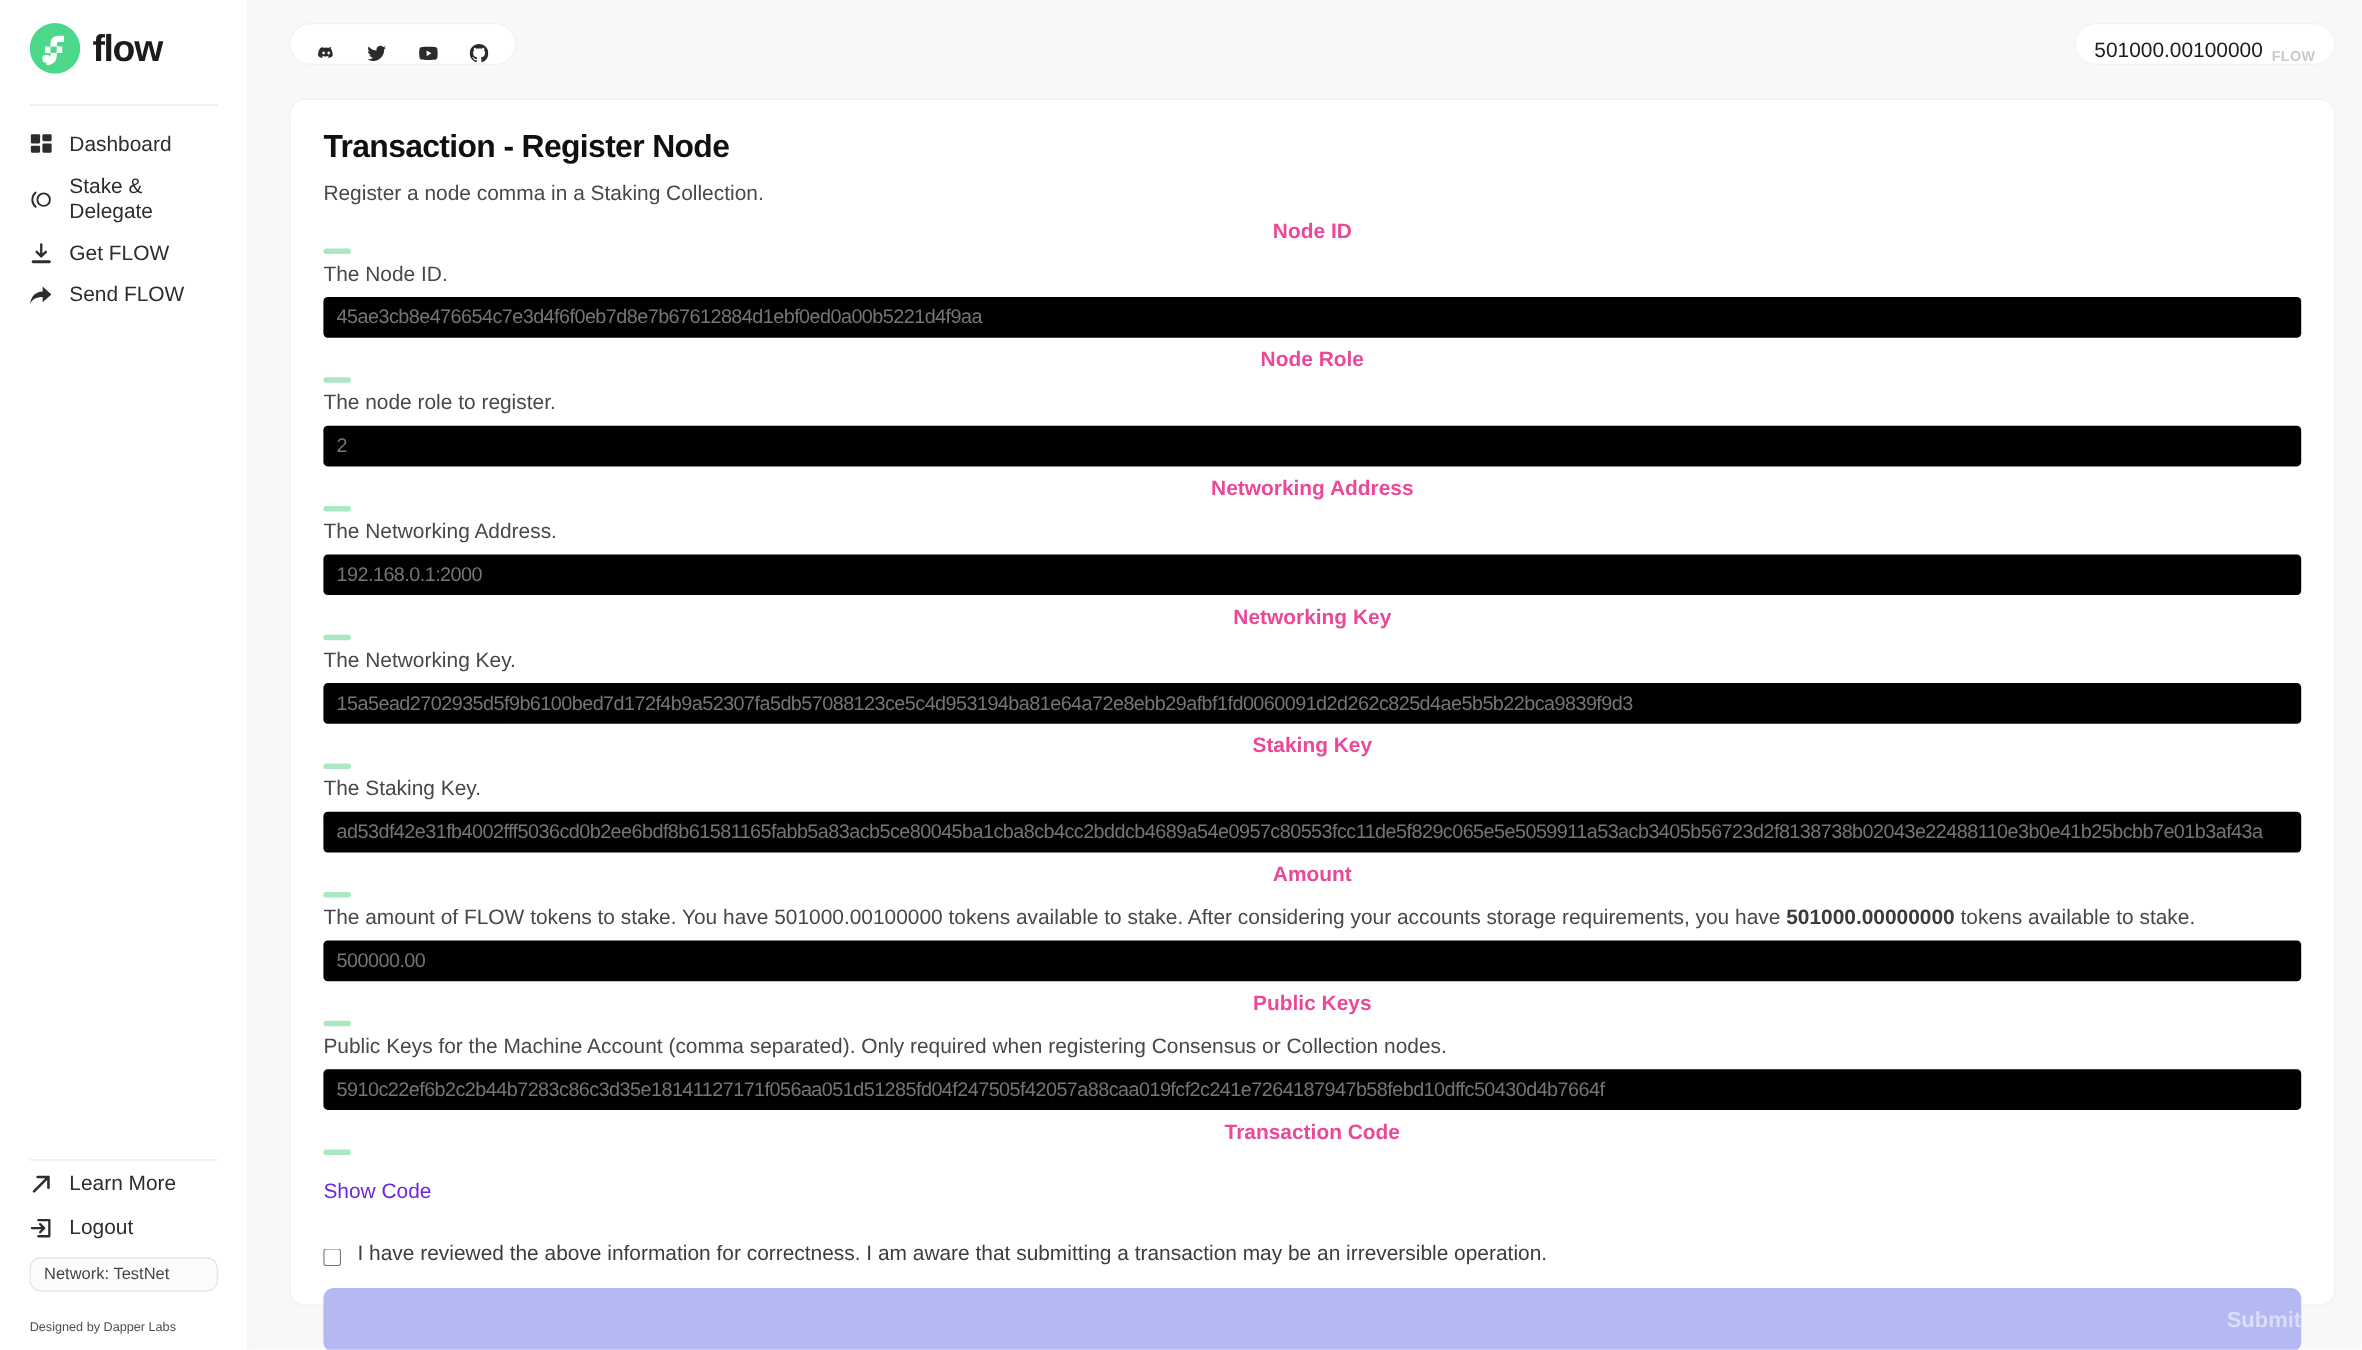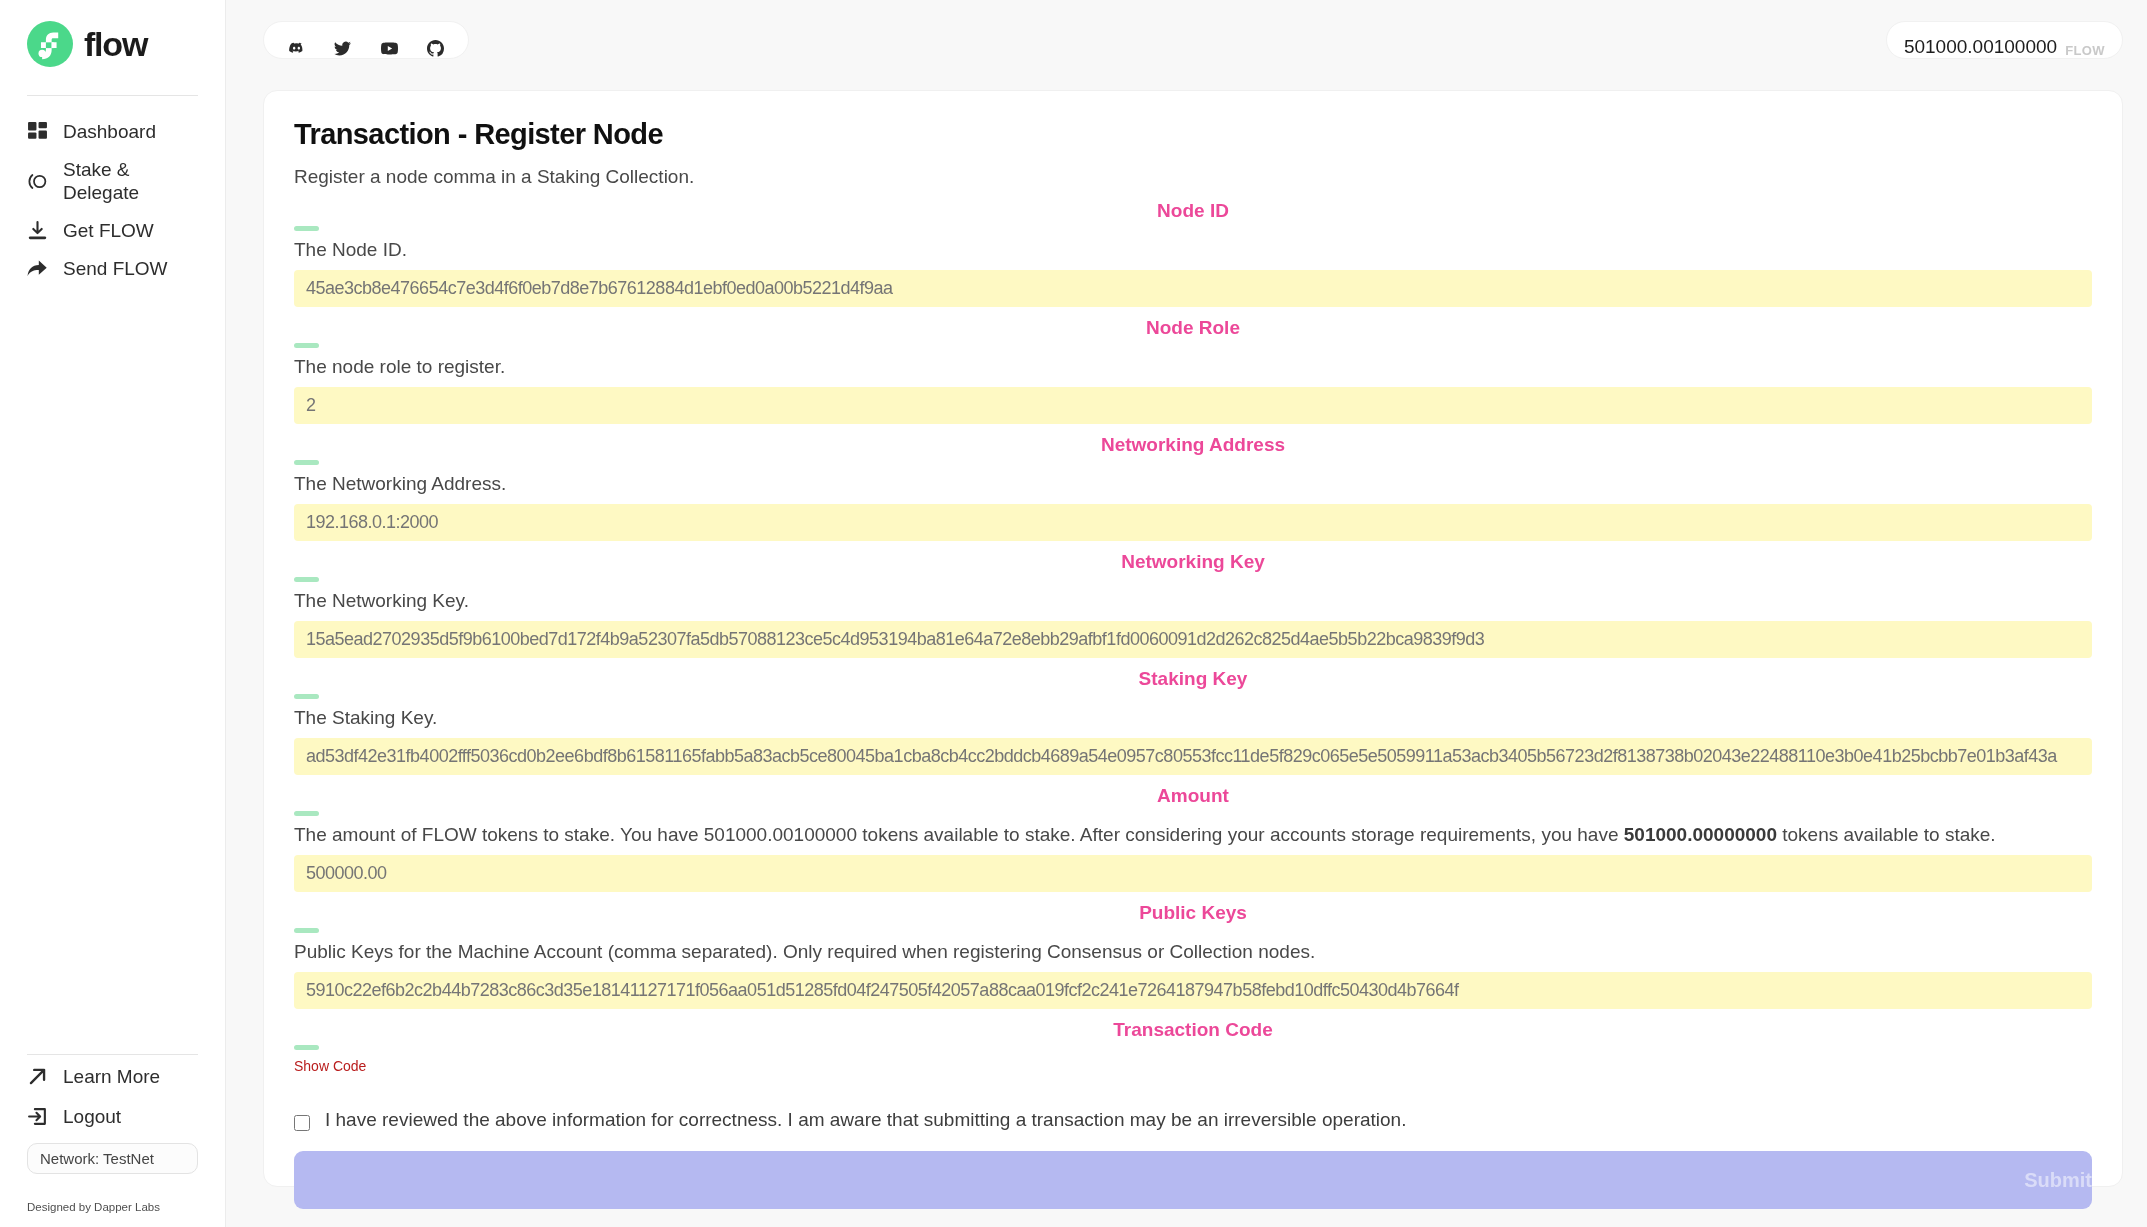--- a/index.html
+++ b/index.html
@@ -37,24 +37,24 @@
   .card { background:#fff; border:1px solid #f0f0f0; border-radius:14px; margin-top:31px;
           padding:27px 30px 30px; height:1097px; }
   .page-title { font-size:29px; font-weight:800; color:#101010; letter-spacing:-.6px; margin-bottom:15px; }
   .page-subtitle { font-size:19px; color:#484848; margin-bottom:12px; }
 
   .field { margin-bottom:10px; }
   .field-label { font-size:19px; font-weight:700; color:#ec4899; line-height:22px;text-align:center; }
   .field-underline { width:25px; height:5px; border-radius:3px; background:#a9e8c0; margin:4px 0 7px; }
   .field-desc { font-size:19px; color:#484848; line-height:24px; margin-bottom:8px; }
   .field-desc b { color:#3a3a3a; }
-  .field-input { display:block; width:100%; height:37px; background:#fef9c3; border:none; border-radius:4px;
+  .field-input { display:block; width:100%; height:37px; background:#000000; border:none; border-radius:4px;
                  padding:0 12px; font-size:18px; letter-spacing:-.5px; color:#757575;
                  font-family:"Liberation Sans", sans-serif; outline:none; }
-  .toggle-code { font-size:14px; color:#b91c1c; cursor:pointer; display:inline-block; margin-top:1px; }
+  .toggle-code { font-size:19px; color:#6d28d9; cursor:pointer; display:inline-block; margin-top:16px; }
 
   .confirm-row { display:flex; align-items:flex-end; gap:15px; margin:34px 0 20px; }
   .confirm-row input[type=checkbox] { width:16px; height:16px; accent-color:#bbb; }
   .confirm-label { font-size:19px; color:#3d3d3d; }
 
   .submit-btn { width:100%; height:58px; border:none; border-radius:9px; background:#b5b9f1; color:#dadcf8;
                 font-size:20px; font-weight:700; font-family:"Liberation Sans", sans-serif; cursor:default;text-align:right; }
 </style>
 </head>
 <body>

